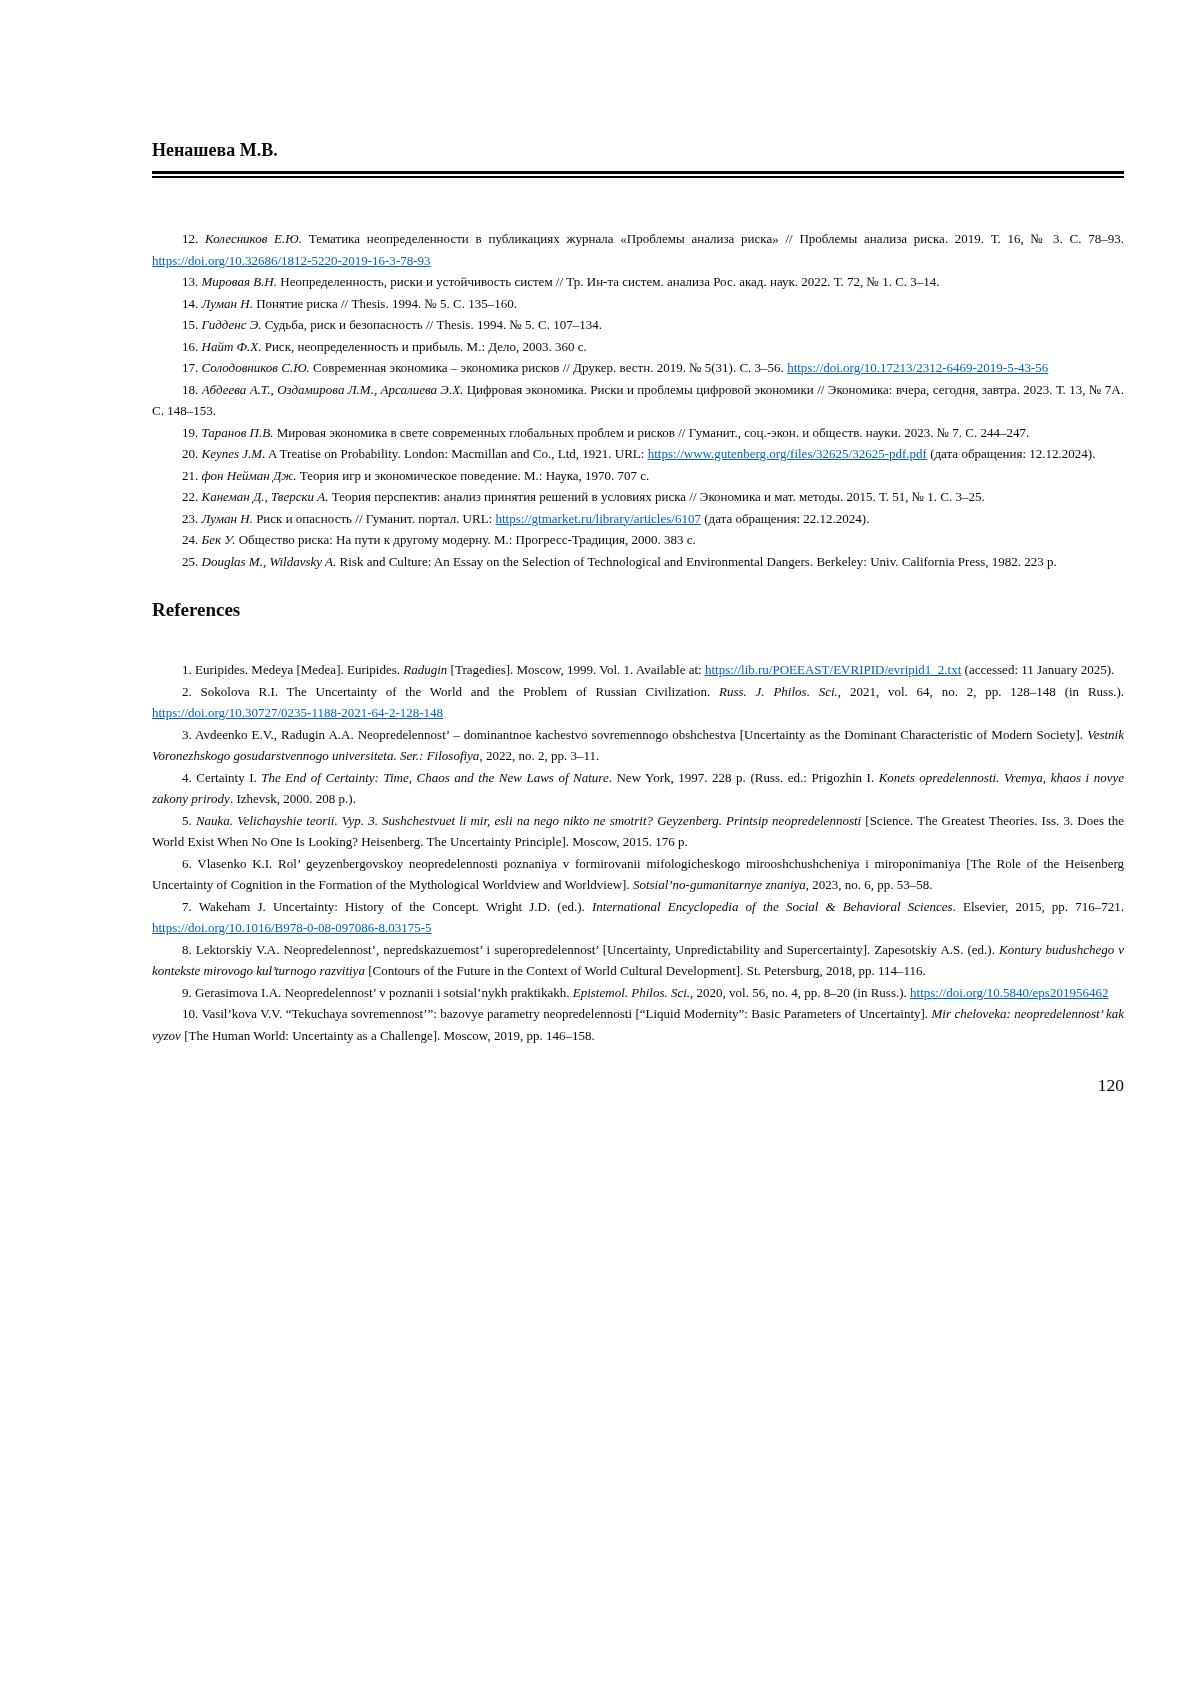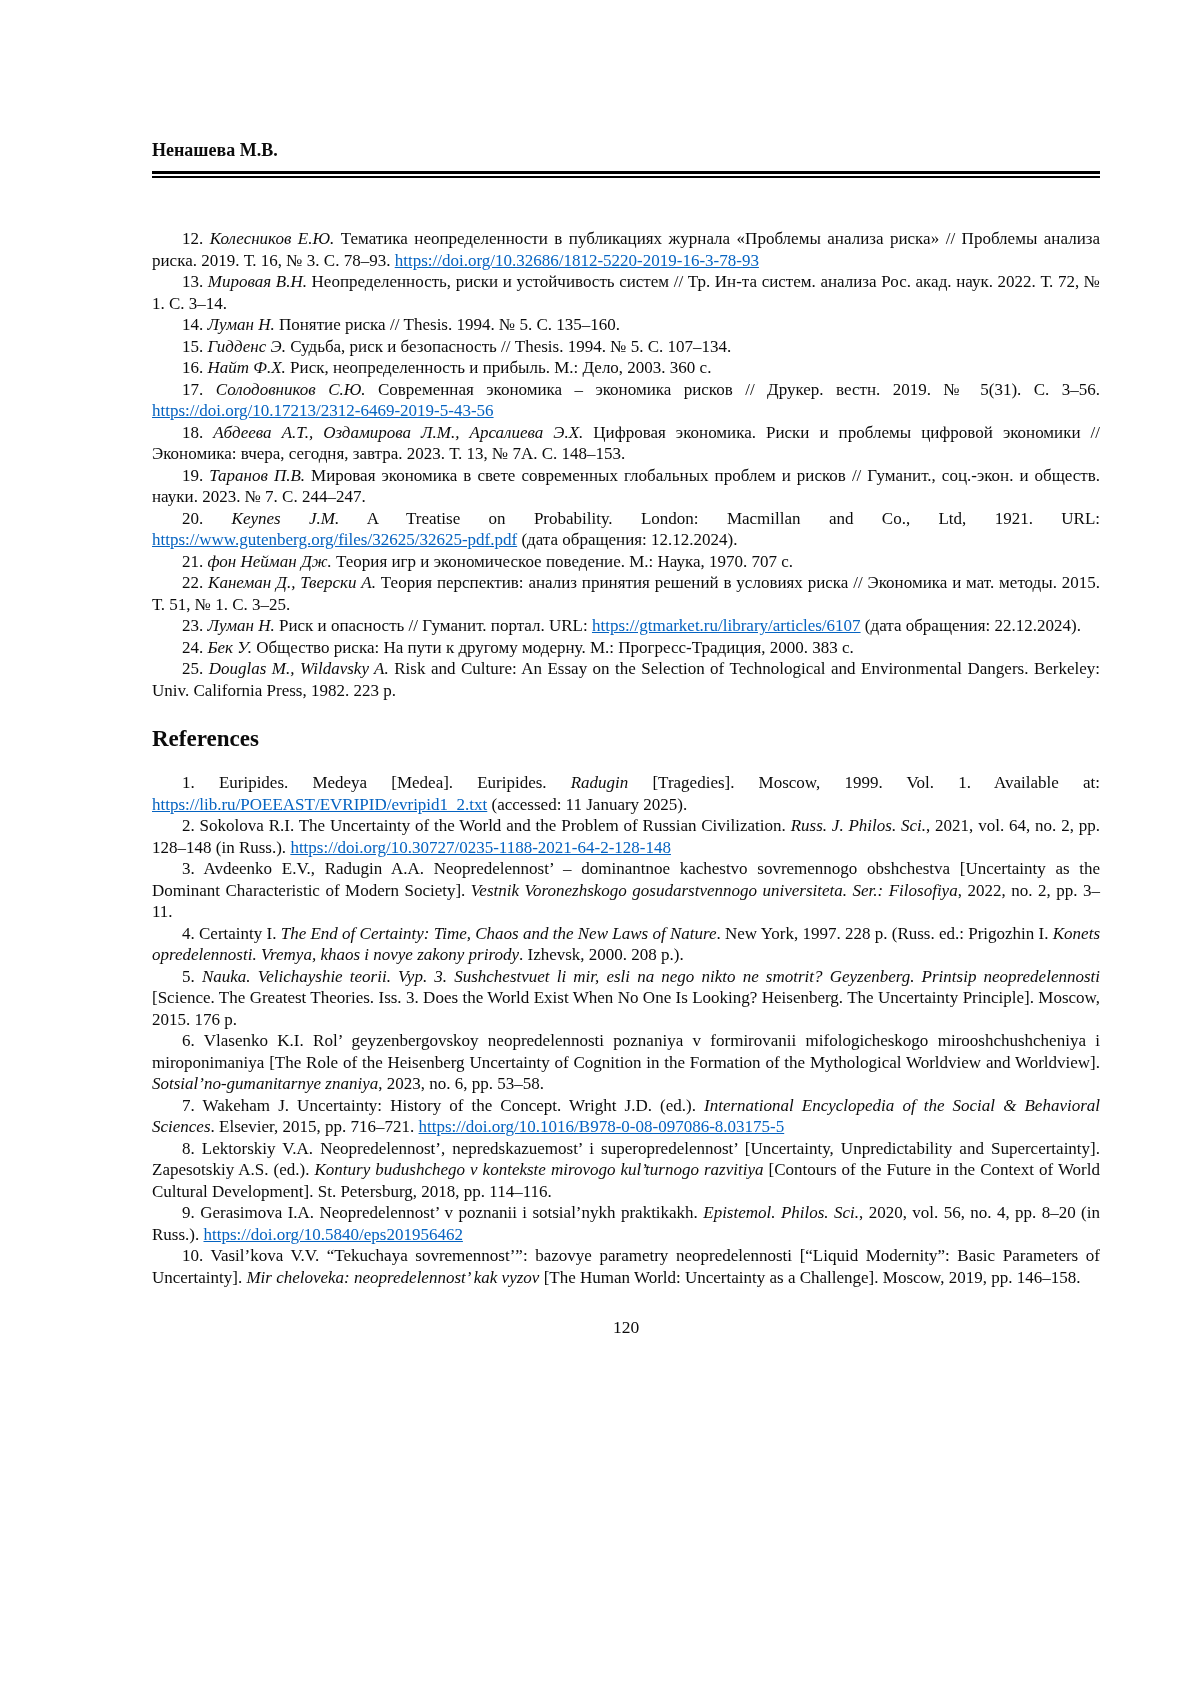--- a/index.html
+++ b/index.html
@@ -5,59 +5,59 @@
   * { margin: 0; padding: 0; box-sizing: border-box; }
   html, body { background: #ffffff; }
   body {
     width: 1200px;
     min-height: 1697px;
     font-family: "Liberation Serif", "DejaVu Serif", serif;
     color: #0b0b0b;
     position: relative;
   }
   .page {
-    padding: 138px 100px 0 152px;
+    padding: 138px 76px 0 152px;
   }
   .running-head .author {
     font-weight: bold;
     font-size: 18px;
     line-height: 24px;
   }
   .running-head .title {
     font-size: 18px;
     line-height: 24px;
   }
   .header-rule {
     margin-top: 9px;
     height: 7px;
     border-top: 3px solid #000;
     border-bottom: 2px solid #000;
   }
   main { margin-top: 50px; }
   .ref {
-    font-size: 17px;
+    font-size: 13px;
     line-height: 21.5px;
     text-align: justify;
     text-indent: 30px;
   }
   .ref em { font-style: italic; }
   .ref a {
     color: var(--link-color, #0563c1);
     text-decoration: underline;
     overflow-wrap: anywhere;
     cursor: pointer;
   }
   .refs-heading {
-    font-size: 23px;
+    font-size: 19px;
     font-weight: bold;
     line-height: 26px;
-    margin: 25px 0 20px 0;
+    margin: 25px 0 36px 0;
   }
   .page-number {
-    text-align: center;
+    text-align: right;
     font-size: 17.5px;
     line-height: 22px;
     margin-top: 28px;
     padding-bottom: 40px;
   }
 </style>
 </head>
 <body>
 
 <div class="page">

